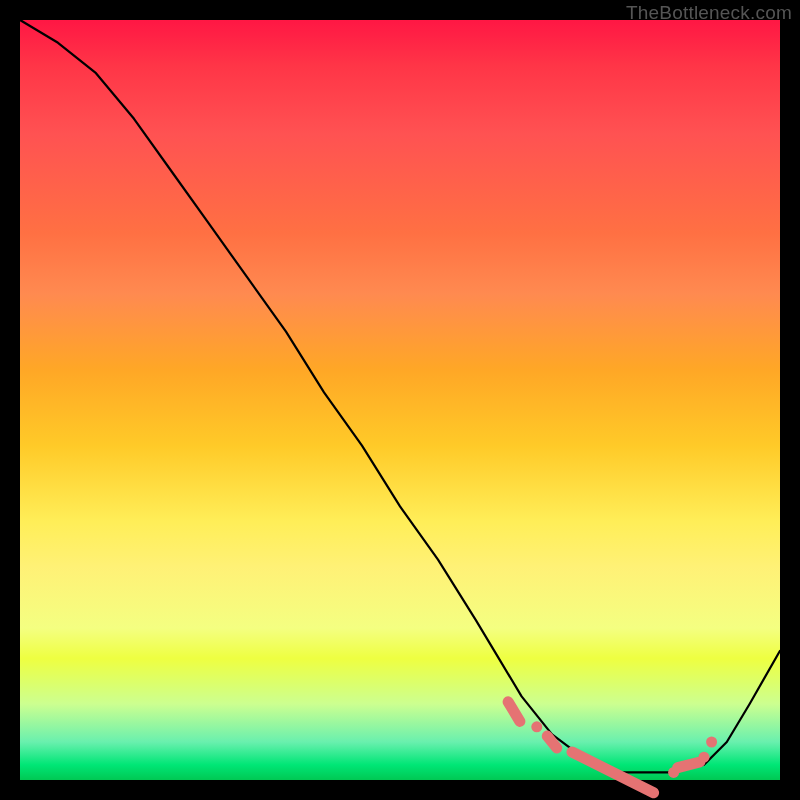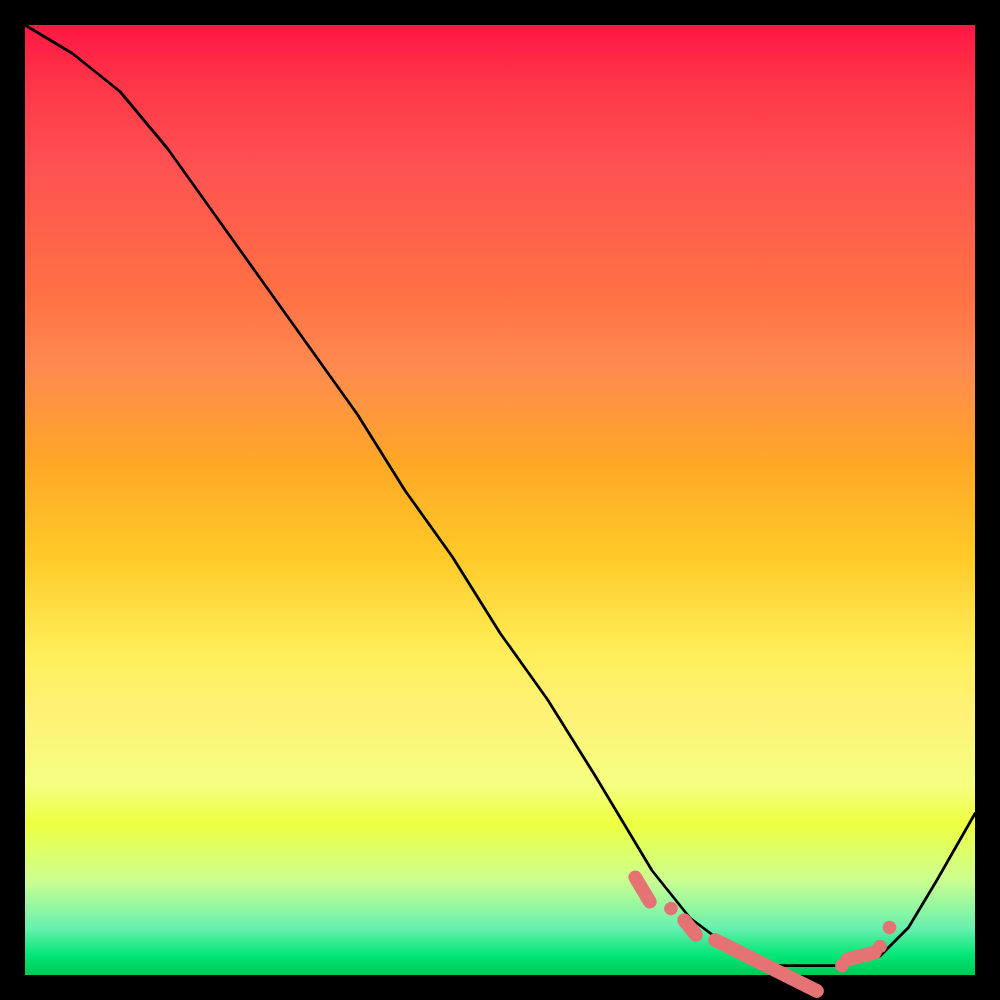--- a/index.html
+++ b/index.html
@@ -74,20 +74,21 @@
   .pill {
     stroke: #e57373;
     stroke-width: 11;
     stroke-linecap: round;
   }
 </style>
 </head>
 <body>
 
 <div class="frame">
+  <div class="watermark">TheBottleneck.com</div>
 
   <div class="plot">
     <svg class="curve" viewBox="0 0 760 760">
 
       <path id="mainPath" class="main-path" d="M0.0 0.0 L38.0 22.8 L76.0 53.2 L114.0 98.8 L152.0 152.0 L190.0 205.2 L228.0 258.4 L266.0 311.6 L304.0 372.4 L342.0 425.6 L380.0 486.4 L418.0 539.6 L456.0 600.4 L478.8 638.4 L501.6 676.4 L532.0 714.4 L562.4 737.2 L592.8 752.4 L623.2 752.4 L653.6 752.4 L684.0 744.8 L706.8 722.0 L729.6 684.0 L760.0 630.8"></path>
       <g id="markerGroup">
           <line x1="488.1347483881262" y1="681.824580646877" x2="499.8652516118738" y2="701.375419353123" class="pill"></line>
           <circle cx="516.8000000000001" cy="706.8" r="5.5" class="dot"></circle>
           <line x1="527.2523176385864" y1="716.065397048233" x2="536.7476823614136" y2="727.934602951767" class="pill"></line>
           <line x1="552.0141200904038" y1="732.007060045202" x2="633.5858799095963" y2="772.7929399547979" class="pill"></line>

